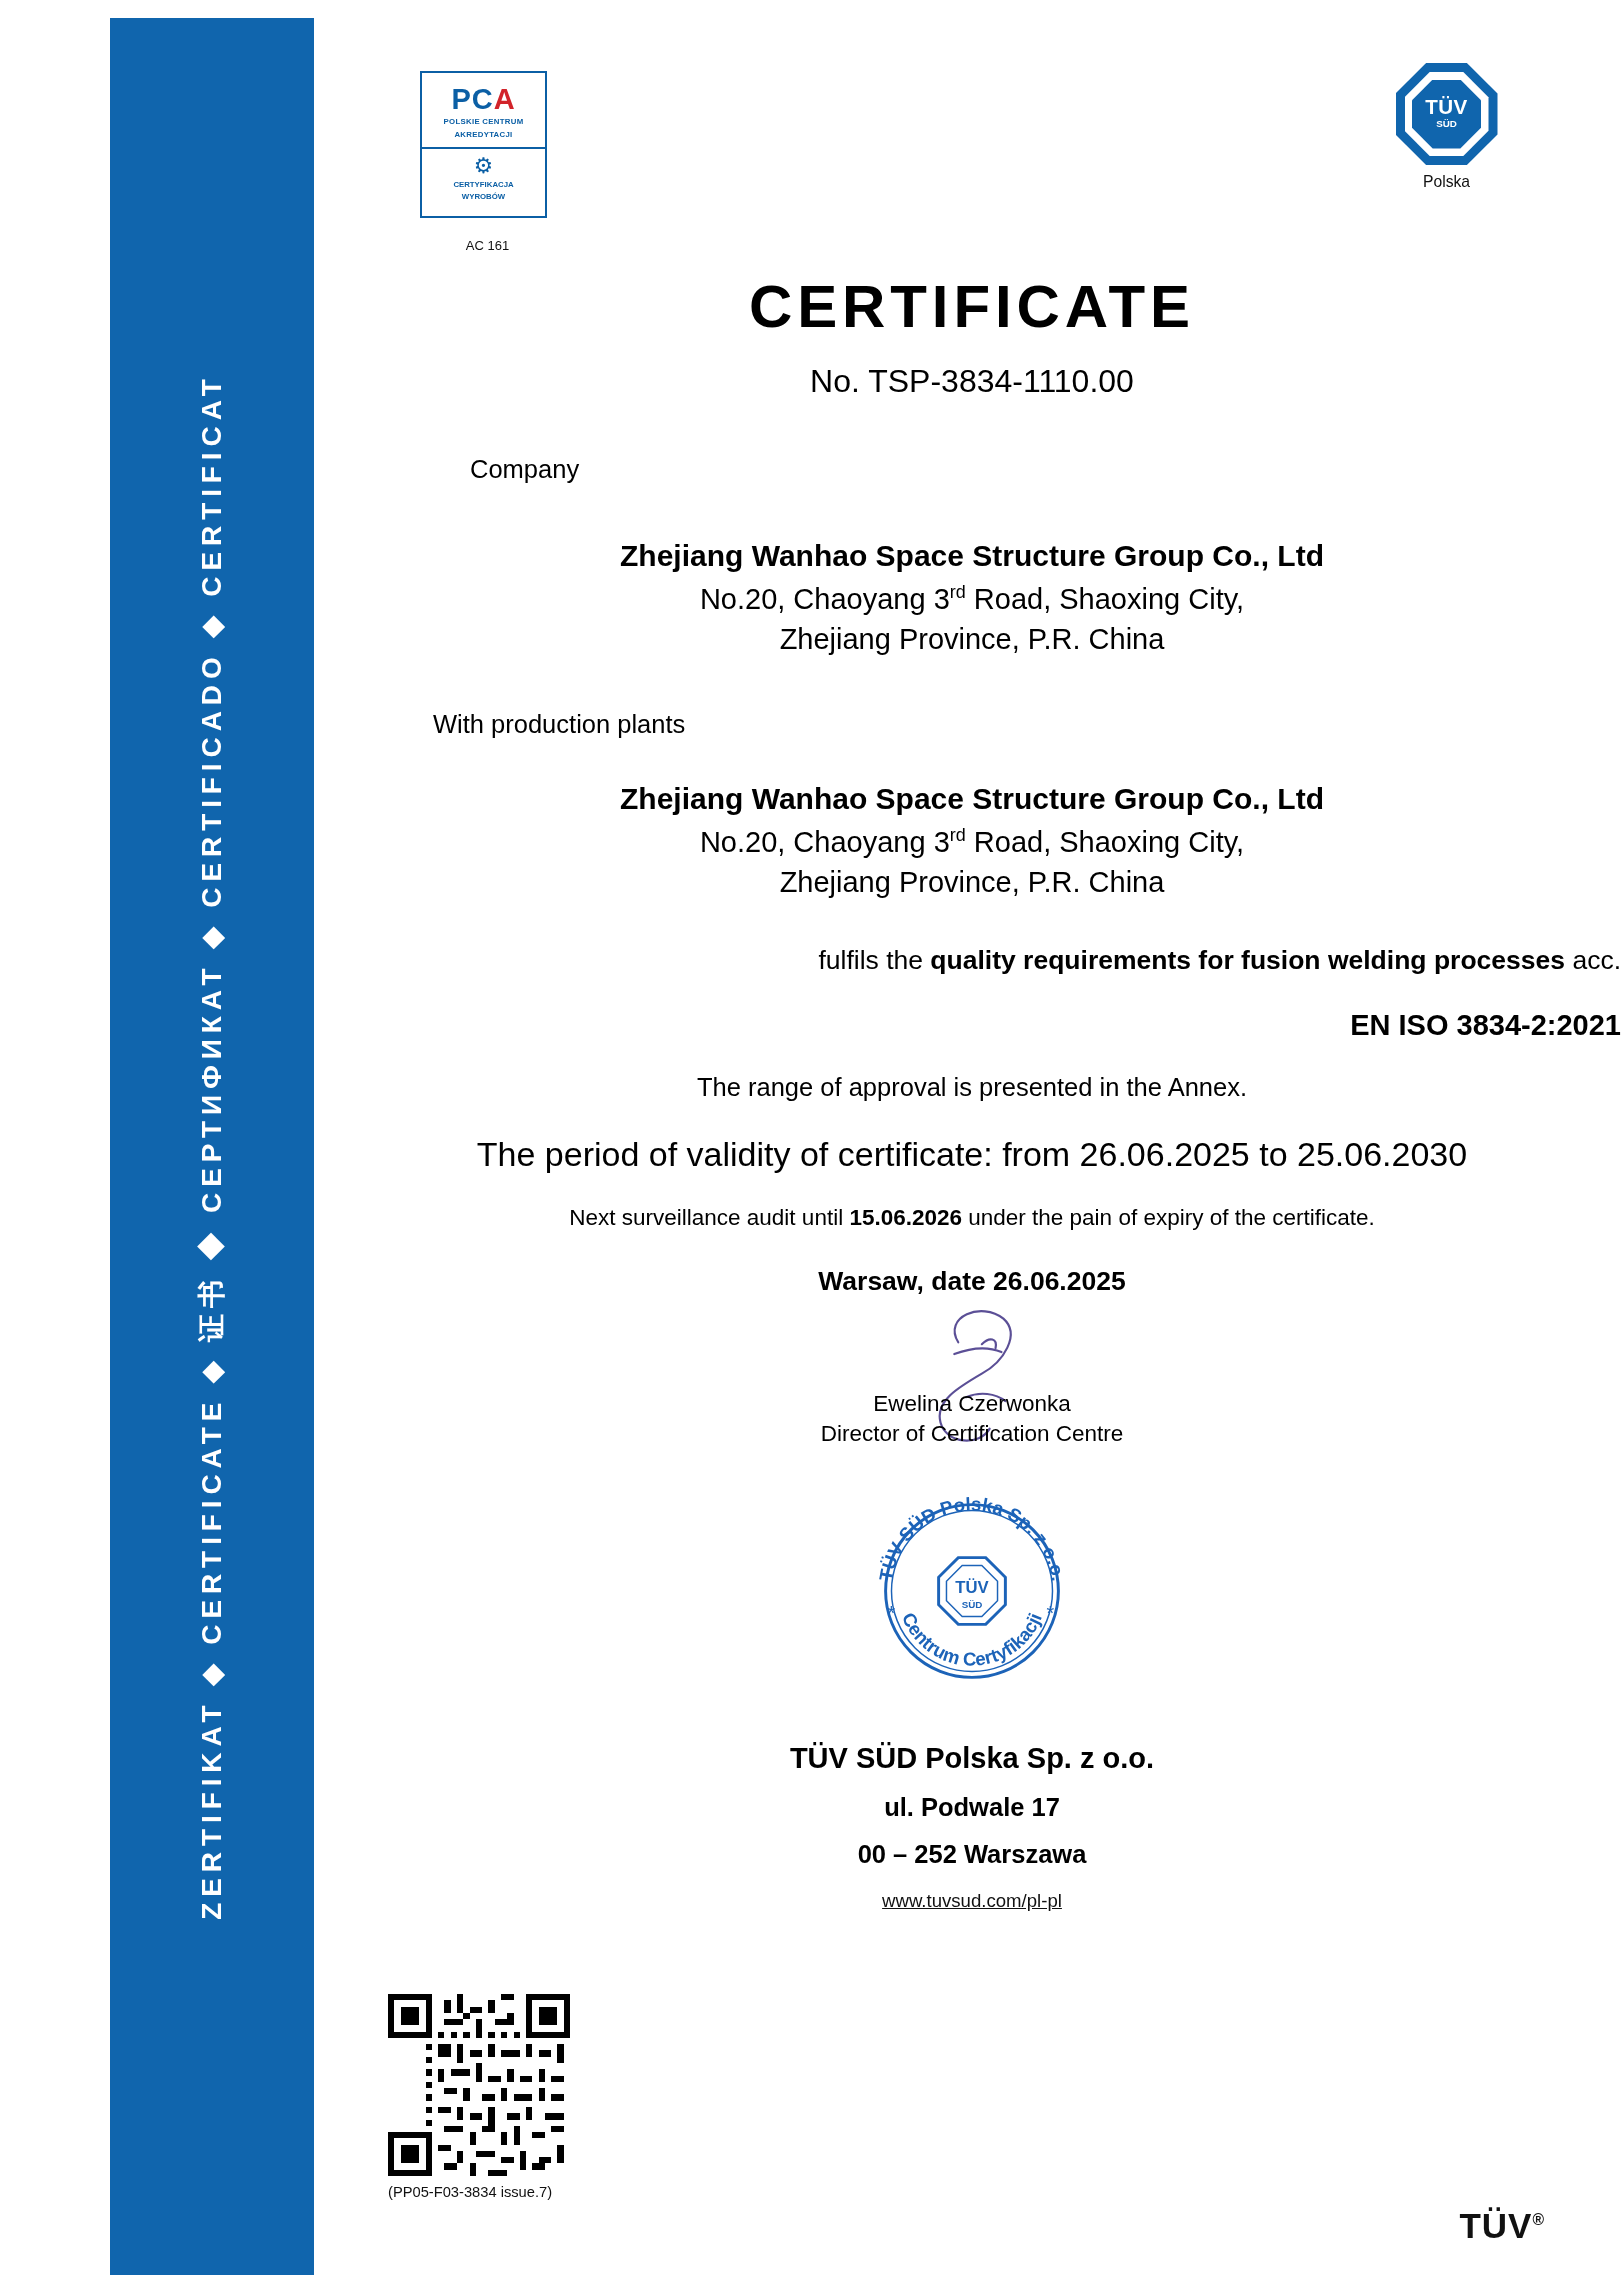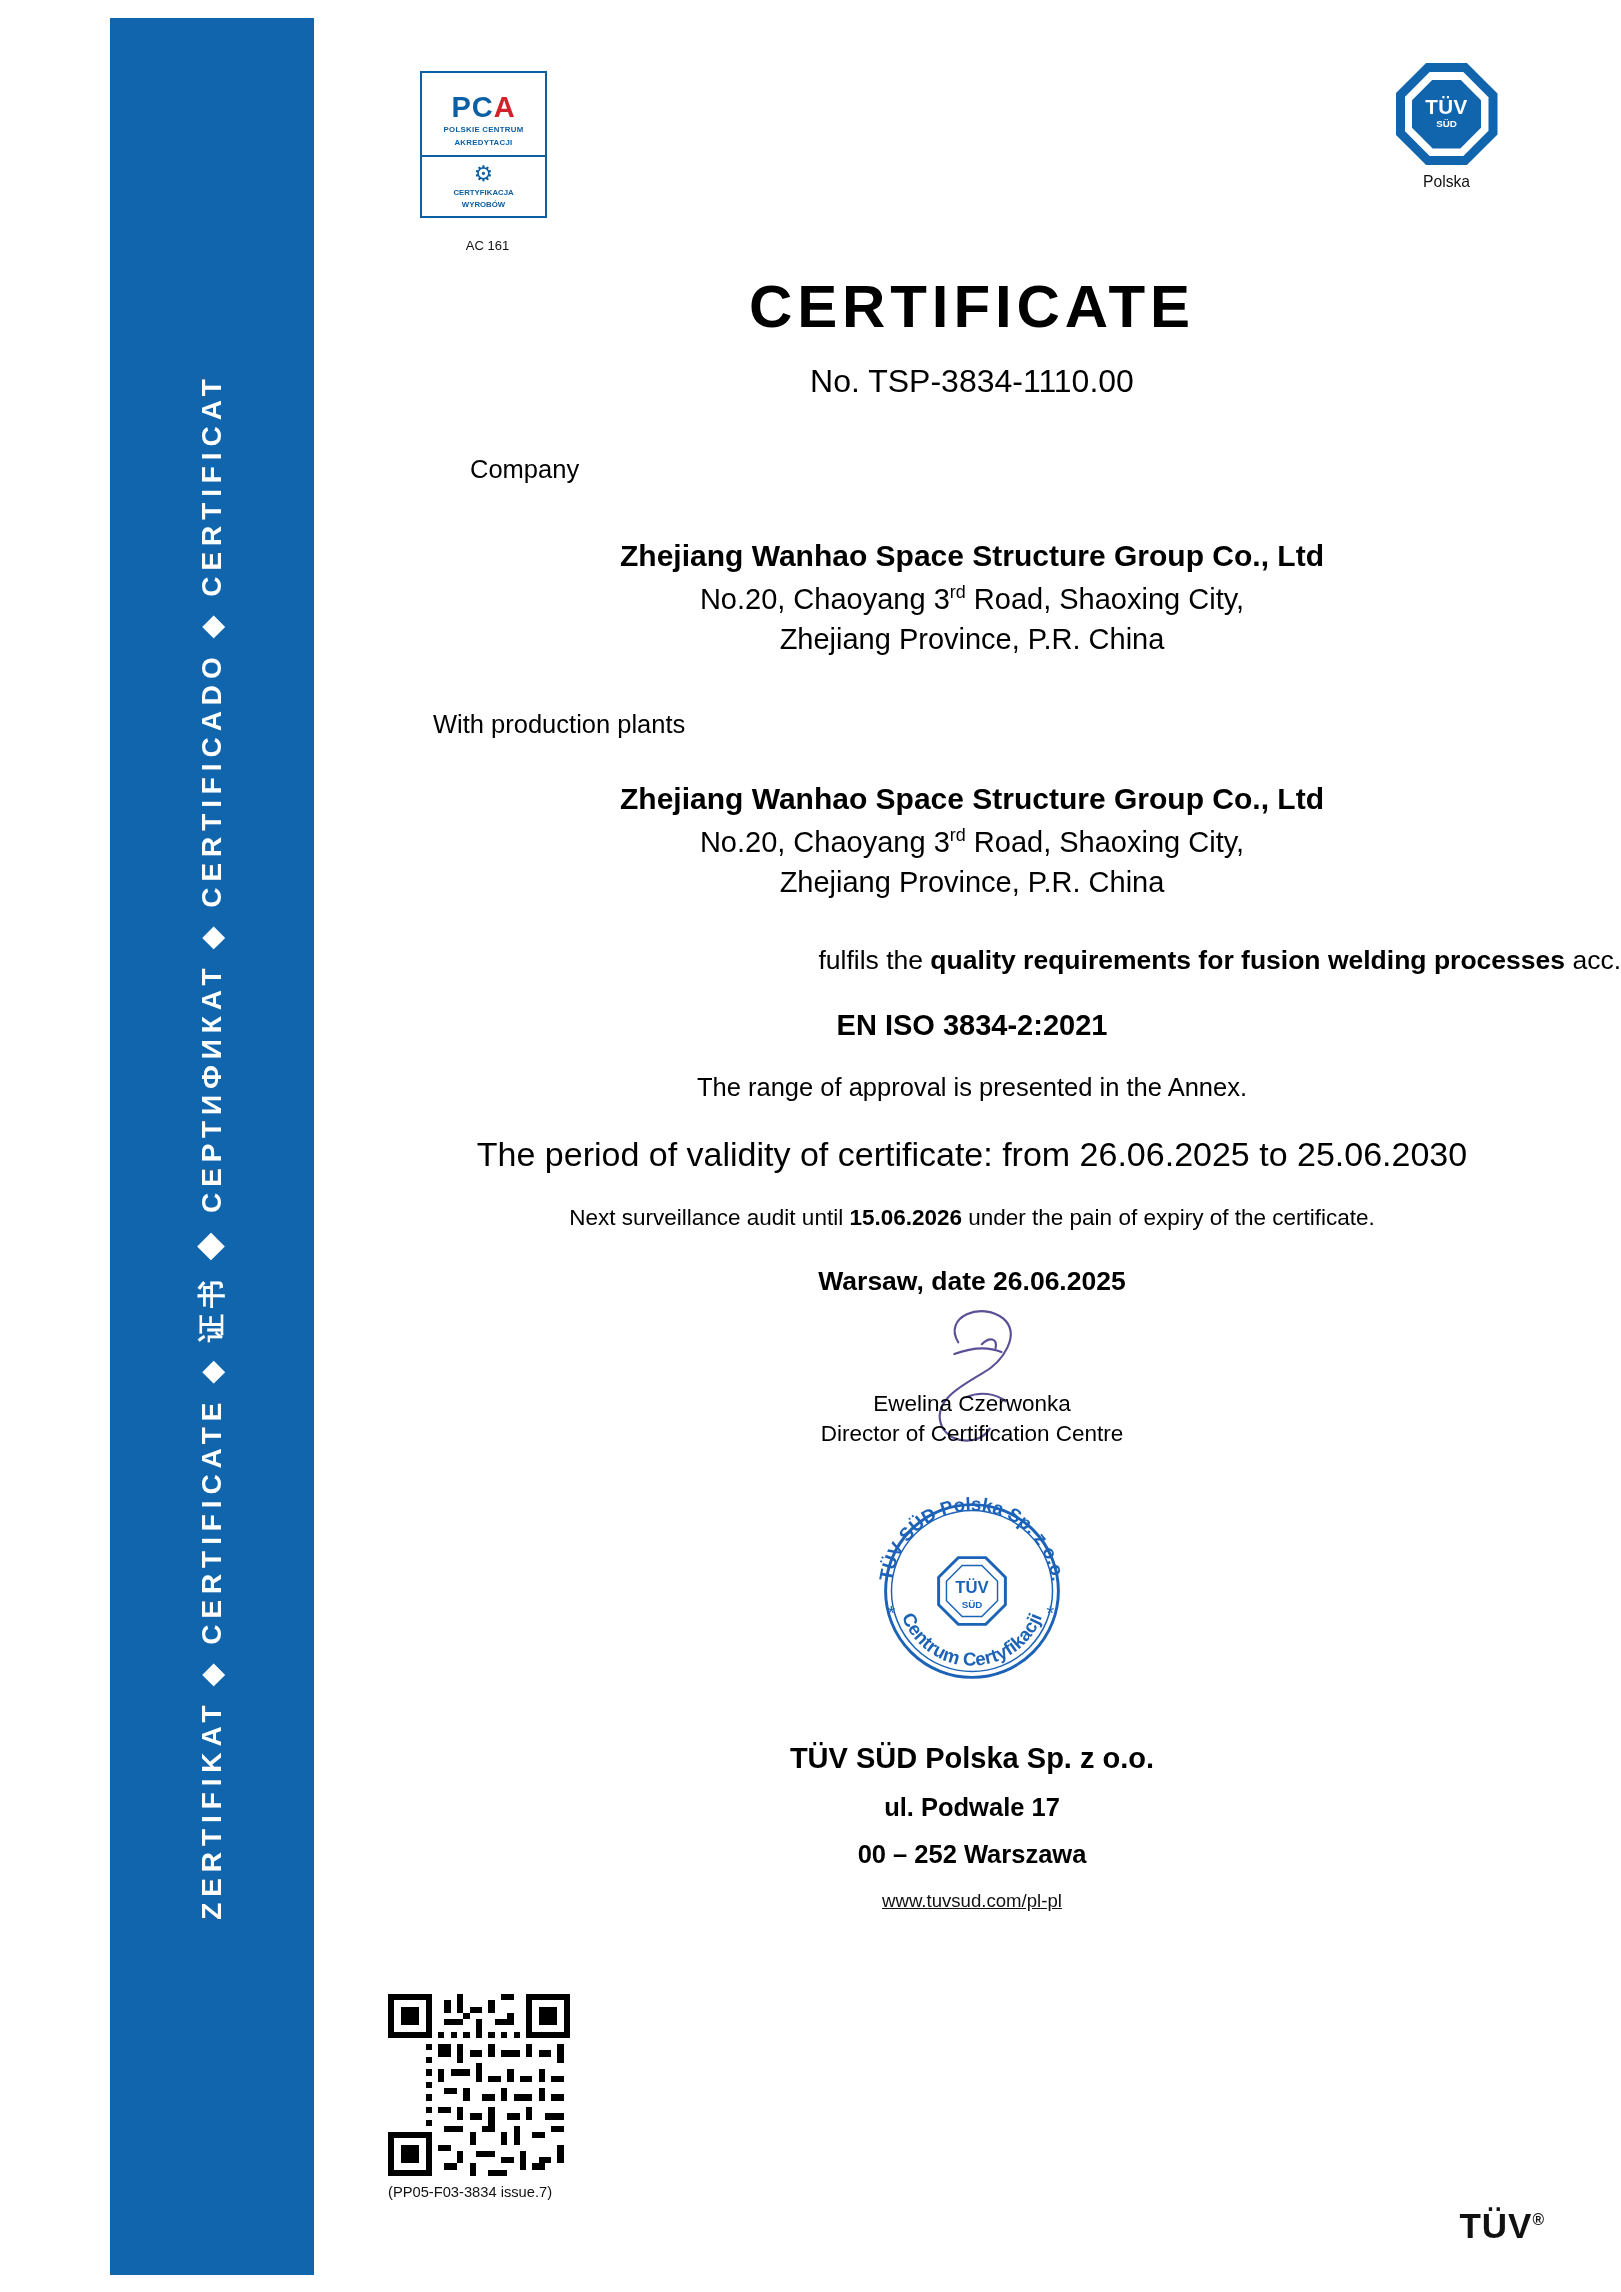--- a/index.html
+++ b/index.html
@@ -58,21 +58,21 @@
   .pca-box {
     width: 127px;
     height: 147px;
     border: 2px solid #0b5fa5;
     box-sizing: border-box;
     background: #ffffff;
     position: relative;
   }
   .pca-top {
     text-align: center;
-    padding-top: 20px;
+    padding-top: 12px;
   }
   .pca-word {
     font-size: 29px;
     font-weight: bold;
     color: #0b5fa5;
     letter-spacing: 1px;
     line-height: 1;
   }
   .pca-word .a-red { color: #d2232a; }
   .pca-sub {
@@ -206,21 +206,21 @@
     font-size: 30px;
     font-weight: bold;
     margin-top: 43px;
   }
   .fulfils {
     text-align: right;
     font-size: 26.5px;
     margin-top: 43px;
   }
   .standard {
-    text-align: center;
+    text-align: right;
     font-size: 29px;
     font-weight: bold;
     margin-top: 33px;
   }
   .annex {
     text-align: center;
     font-size: 25.5px;
     margin-top: 31px;
   }
   .validity {

